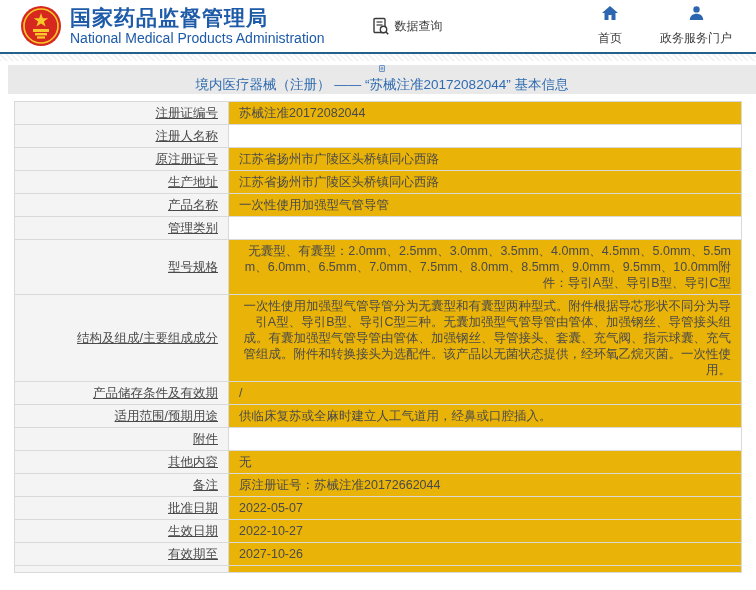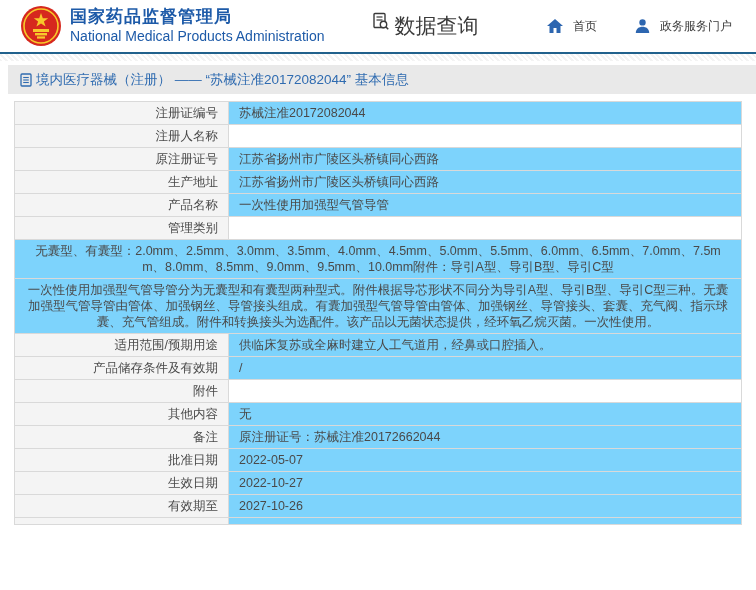--- a/index.html
+++ b/index.html
@@ -3,39 +3,39 @@
 <meta charset="utf-8">
 <style>
   * { margin:0; padding:0; box-sizing:border-box; }
   html,body { width:756px; background:#ffffff; font-family:"Liberation Sans","DejaVu Sans",sans-serif; color:#4a4a4a; }
 
   
   .header { height:54px; background:#fff; display:flex; align-items:center; padding:0 14px 0 20px; border-bottom:2px solid #21618c; }
   .logo-wrap { display:flex; align-items:center; gap:8px; }
   .emblem { width:42px; height:42px; flex:0 0 auto; }
   .title-block { display:flex; flex-direction:column; line-height:1.1; }
-  .cn-title { font-size:17px; font-weight:bold; color:#1d5aa8; letter-spacing:1px; }
+  .cn-title { font-size:21px; font-weight:bold; color:#1d5aa8; letter-spacing:1px; }
   .en-title { font-size:14px; color:#1d5aa8; margin-top:2px; }
-  .query { display:flex; gap:4px; margin-left:48px; font-size:21px; color:#3a3a3a; cursor:pointer; }
+  .query { display:flex; align-items:center; gap:4px; margin-left:48px; font-size:12px; color:#3a3a3a; cursor:pointer; }
   .header-spacer { flex:1; }
   .nav { display:flex; gap:38px; margin-right:10px; }
-  .nav-item { display:flex; flex-direction:row; align-items:center; gap:10px; font-size:12px; color:#3a3a3a; cursor:pointer; }
+  .nav-item { display:flex; flex-direction:column; align-items:center; gap:10px; font-size:12px; color:#3a3a3a; cursor:pointer; }
   .nav-item svg { display:block; }
 
   
   .hatch { height:7px; background:repeating-linear-gradient(45deg,#f3f3f3 0 2px,#ffffff 2px 4px); }
 
   
-  .breadcrumb { margin:4px 0 0 8px; height:29px; background:#e9e9e9; display:flex; align-items:center; padding:0 12px; font-size:13.5px; color:#2f6bb0; gap:4px; }
+  .breadcrumb { margin:4px 0 0 8px; height:29px; background:#e9e9e9; display:flex; align-items:center; padding:0 12px; font-size:13.5px; color:#2f6bb0; gap:4px;flex-direction:column; }
 
   
   .table { margin:7px 14px 10px 14px; border:1px solid #d9d9d9; border-bottom:none; }
   .row { display:flex; border-bottom:1px solid #d9d9d9; font-size:12.5px; line-height:16px; }
-  .cell-label { width:214px; flex:0 0 auto; background:#f4f4f4; text-align:right; padding:3px 10px; color:#4a4a4a; border-right:1px solid #d9d9d9; display:flex; justify-content:flex-end; align-items:center; gap:3px; }
-  .cell-value { flex:1; background:#7dd3fc; padding:3px 10px; color:#4a4a4a; display:flex; align-items:center; flex-wrap:wrap; text-align:center; word-break:break-all; }
+  .cell-label { width:214px; flex:0 0 auto; background:#f4f4f4; text-align:right; padding:3px 10px; color:#4a4a4a; border-right:1px solid #d9d9d9; display:flex; justify-content:flex-end; align-items:center; gap:3px;text-decoration:underline; }
+  .cell-value { flex:1; background:#eab308; padding:3px 10px; color:#4a4a4a; display:flex; align-items:center; flex-wrap:wrap; text-align:right; word-break:break-all; }
   .cell-value.block { display:block; }
 </style>
 </head>
 <body>
 
 <div class="header">
   <div class="logo-wrap">
     <svg class="emblem" viewBox="0 0 42 42">
       <circle cx="21" cy="21" r="20" fill="#d6281e"></circle>
       <circle cx="21" cy="21" r="17" fill="none" stroke="#f7c92a" stroke-width="1.6"></circle>
@@ -127,39 +127,45 @@
     <div class="cell-value">一次性使用加强型气管导管</div>
   </div>
 
   <div class="row">
     <div class="cell-label">
         <span>管理类别</span>
       </div>
   </div>
 
   <div class="row">
+    <div class="cell-label">
+        <span>型号规格</span>
+      </div>
     <div class="cell-value block">无囊型、有囊型：2.0mm、2.5mm、3.0mm、3.5mm、4.0mm、4.5mm、5.0mm、5.5mm、6.0mm、6.5mm、7.0mm、7.5mm、8.0mm、8.5mm、9.0mm、9.5mm、10.0mm附件：导引A型、导引B型、导引C型</div>
   </div>
 
   <div class="row">
+    <div class="cell-label">
+        <span>结构及组成/主要组成成分</span>
+      </div>
     <div class="cell-value block">一次性使用加强型气管导管分为无囊型和有囊型两种型式。附件根据导芯形状不同分为导引A型、导引B型、导引C型三种。无囊加强型气管导管由管体、加强钢丝、导管接头组成。有囊加强型气管导管由管体、加强钢丝、导管接头、套囊、充气阀、指示球囊、充气管组成。附件和转换接头为选配件。该产品以无菌状态提供，经环氧乙烷灭菌。一次性使用。</div>
   </div>
 
   <div class="row">
     <div class="cell-label">
+        <span>产品储存条件及有效期</span>
+      </div>
+    <div class="cell-value">/</div>
+  </div>
+
+  <div class="row">
+    <div class="cell-label">
         <span>适用范围/预期用途</span>
       </div>
     <div class="cell-value">供临床复苏或全麻时建立人工气道用，经鼻或口腔插入。</div>
-  </div>
-
-  <div class="row">
-    <div class="cell-label">
-        <span>产品储存条件及有效期</span>
-      </div>
-    <div class="cell-value">/</div>
   </div>
 
   <div class="row">
     <div class="cell-label">
         <span>附件</span>
       </div>
   </div>
 
   <div class="row">
     <div class="cell-label">

